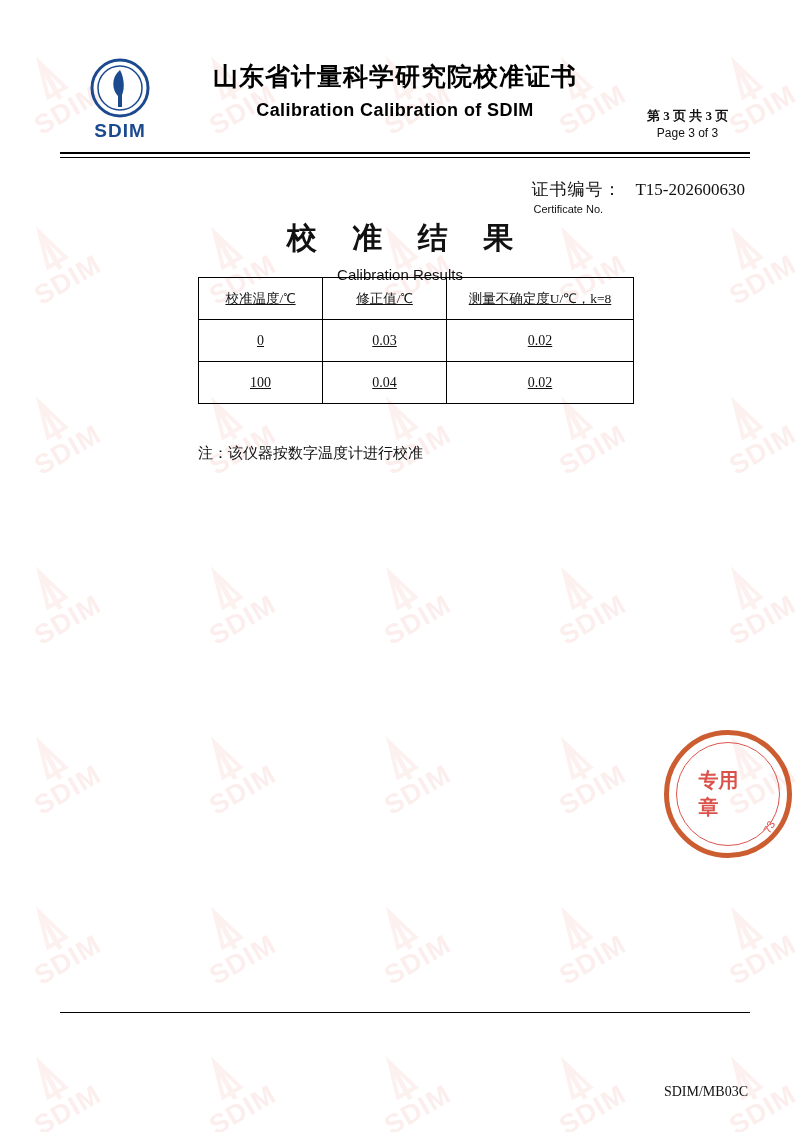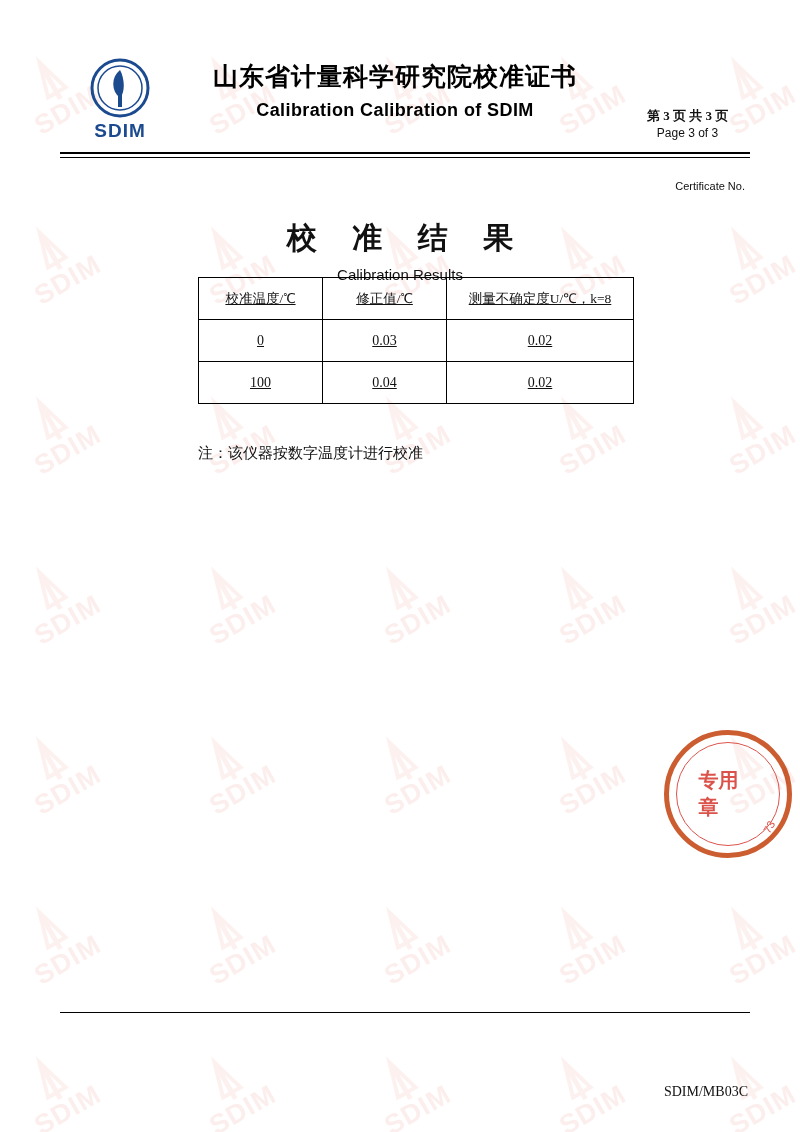--- a/index.html
+++ b/index.html
@@ -345,20 +345,23 @@
     <div id="page-num-block">
       <div id="page-num-cn">第 3 页 共 3 页</div>
       <div id="page-num-en">Page 3 of 3</div>
     </div>
   </div>
 
   <div id="header-rule-1"></div>
   <div id="header-rule-2"></div>
 
   <div id="cert-no-block">
+    <div id="cert-no-line">
+      <span id="cert-no-label">证书编号：</span><span id="cert-no-value">T15-202600630</span>
+    </div>
     <div id="cert-no-en">Certificate No.</div>
   </div>
 
   <div id="section-heading">
     <div id="section-cn">校 准 结 果</div>
     <div id="section-en">Calibration Results</div>
   </div>
 
   <table id="results-table">
     <colgroup>

